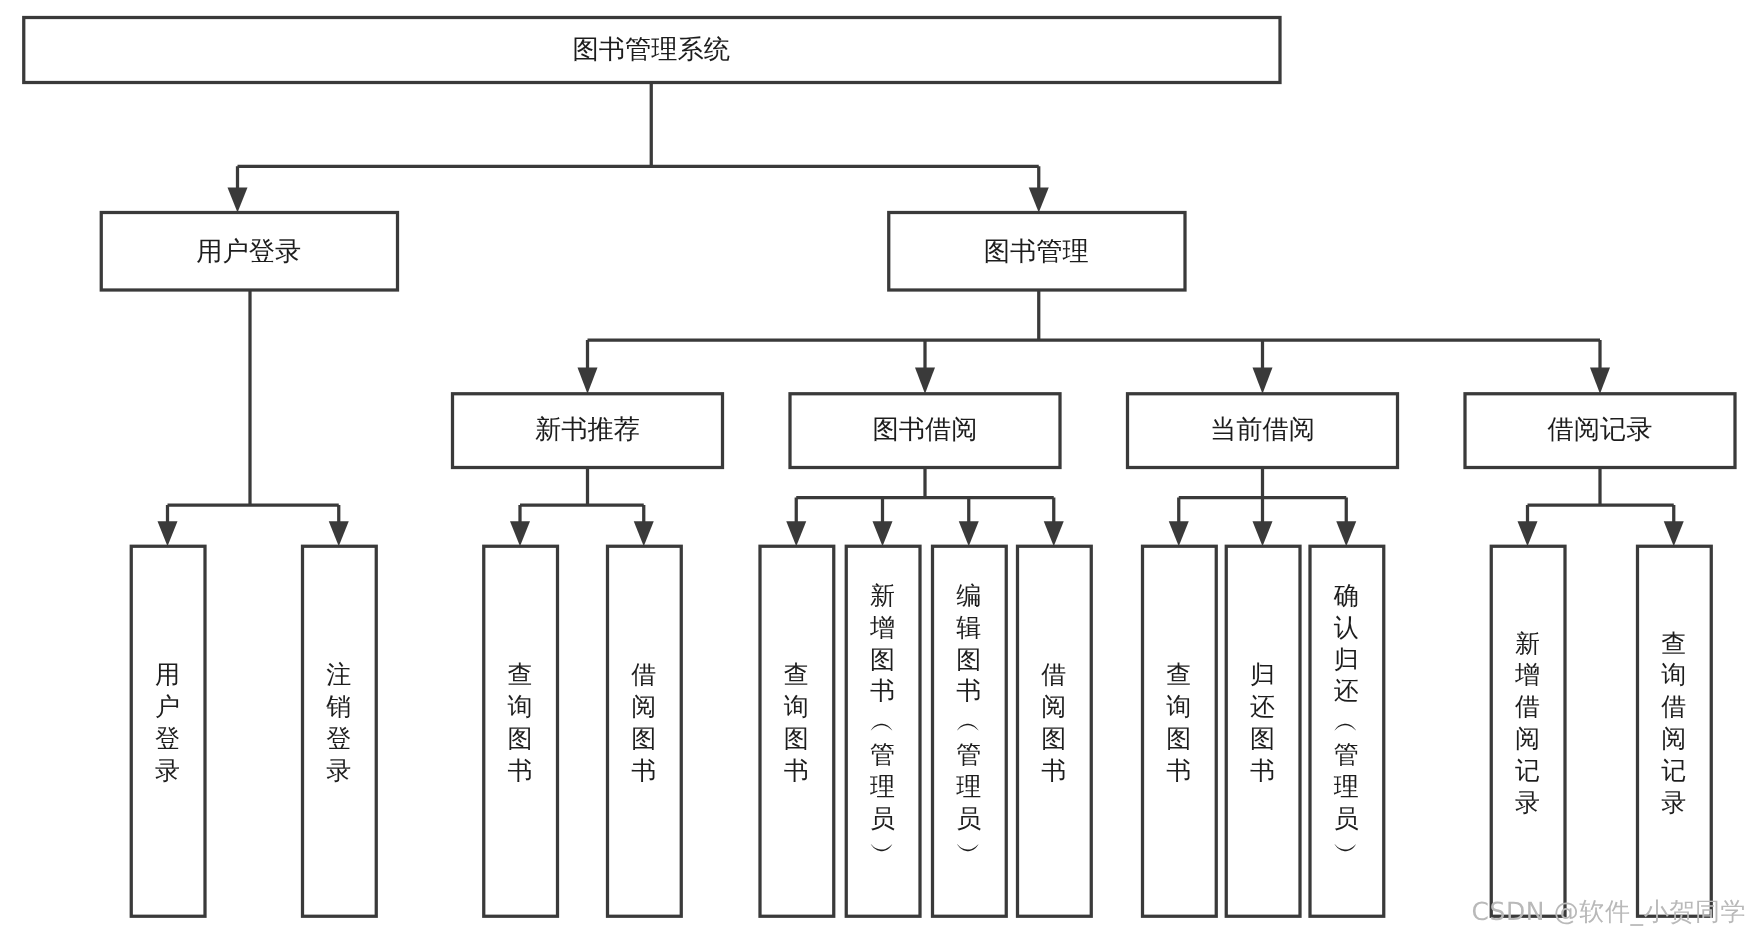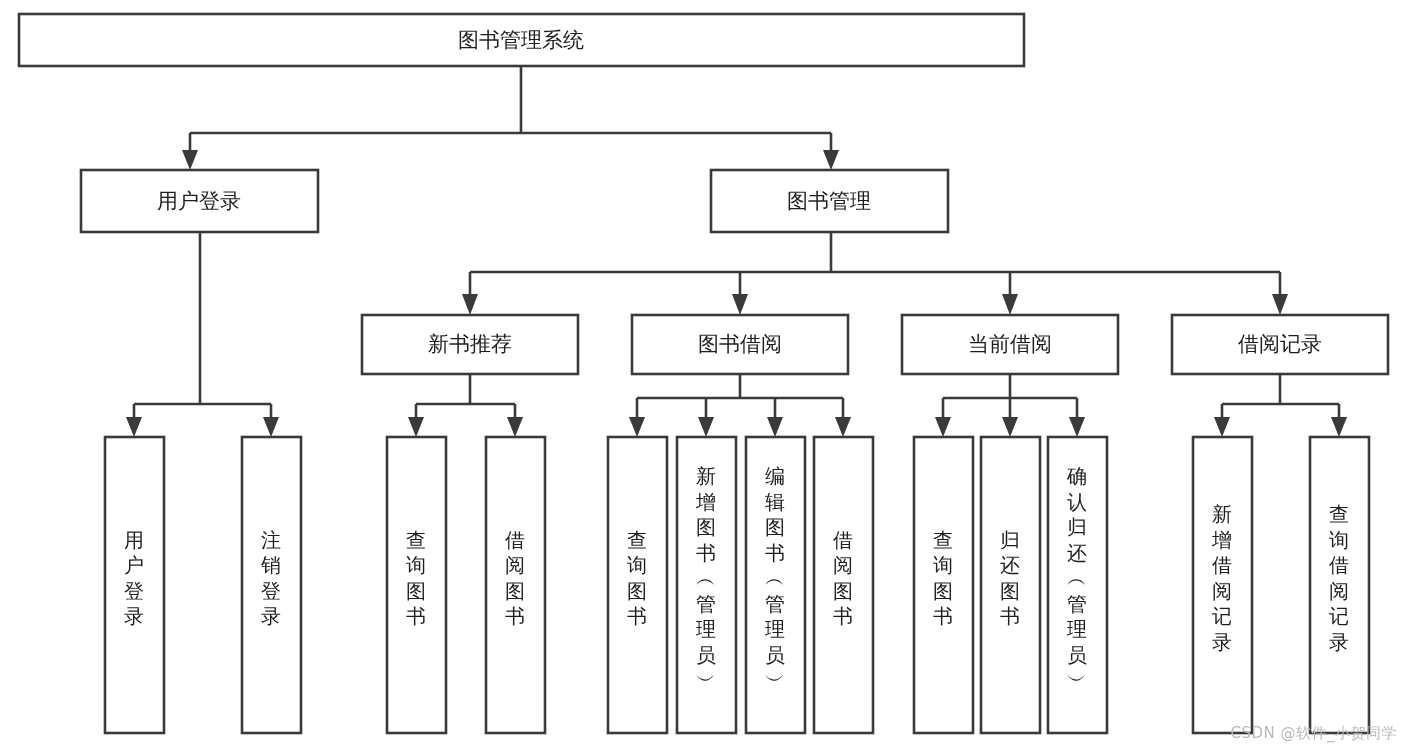--- a/index.html
+++ b/index.html
@@ -53,21 +53,21 @@
     font-family: "DejaVu Sans", "Liberation Sans", sans-serif;
     font-size: 20px;
     fill: #1d1d1d;
     text-anchor: middle;
   }
   .watermark-text {
     position: absolute;
     right: 8px;
     bottom: 4px;
     font-family: "DejaVu Sans", "Liberation Sans", sans-serif;
-    font-size: 15px;
+    font-size: 20px;
     color: #b9b9b9;
     white-space: nowrap;
     letter-spacing: 0.5px;
     user-select: none;
   }
 </style>
 </head>
 <body>
 
 <div id="diagram-root">

